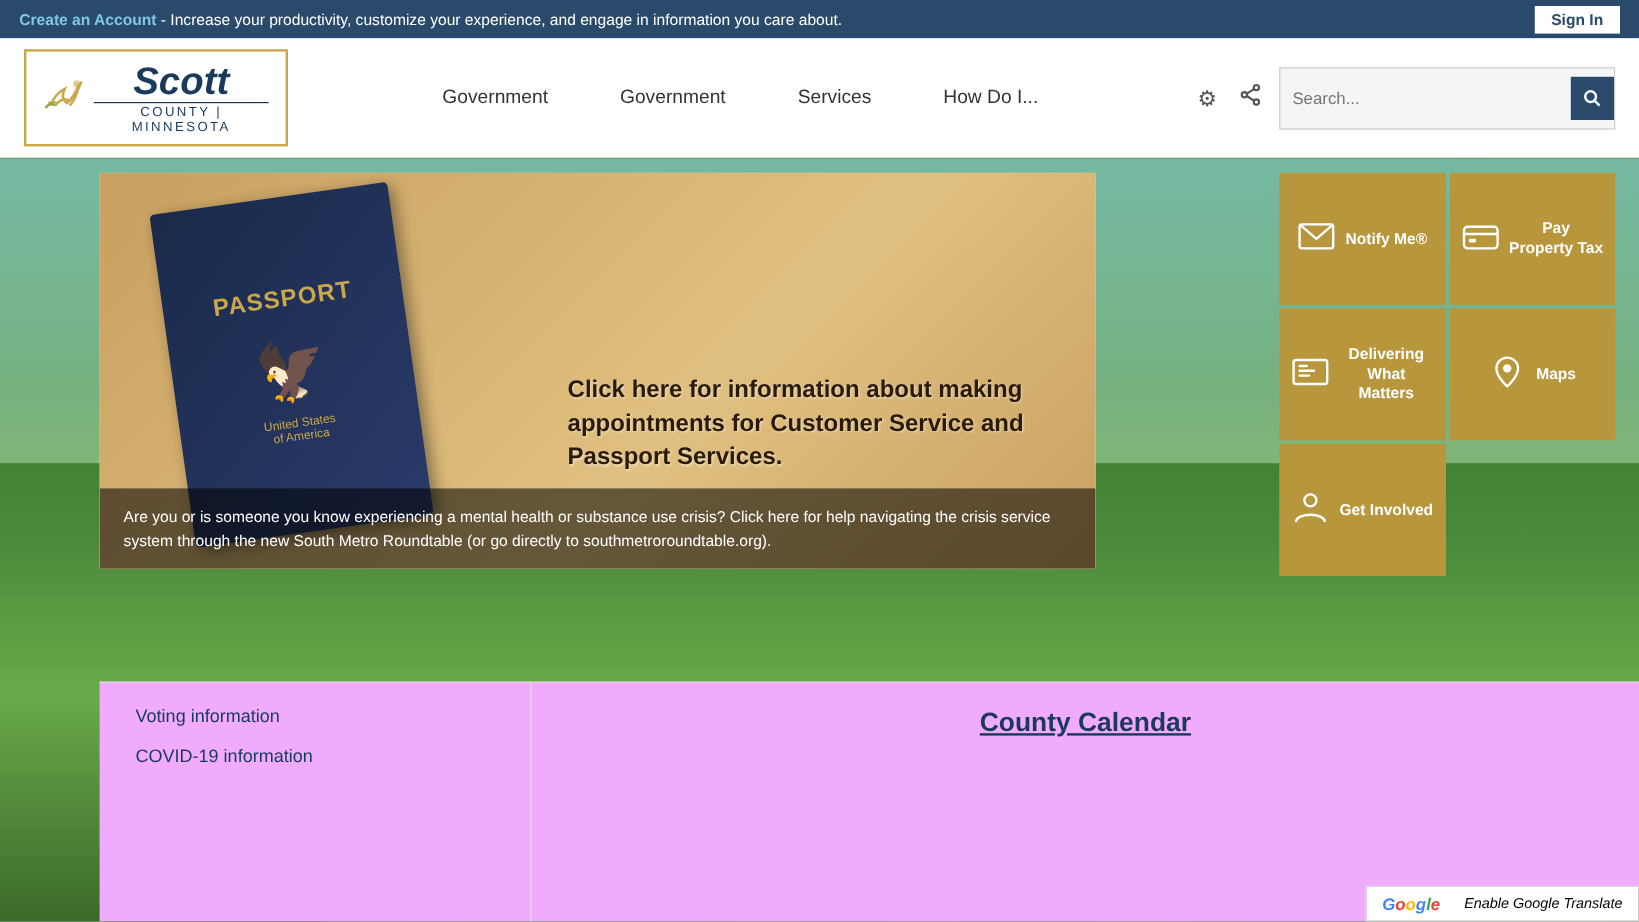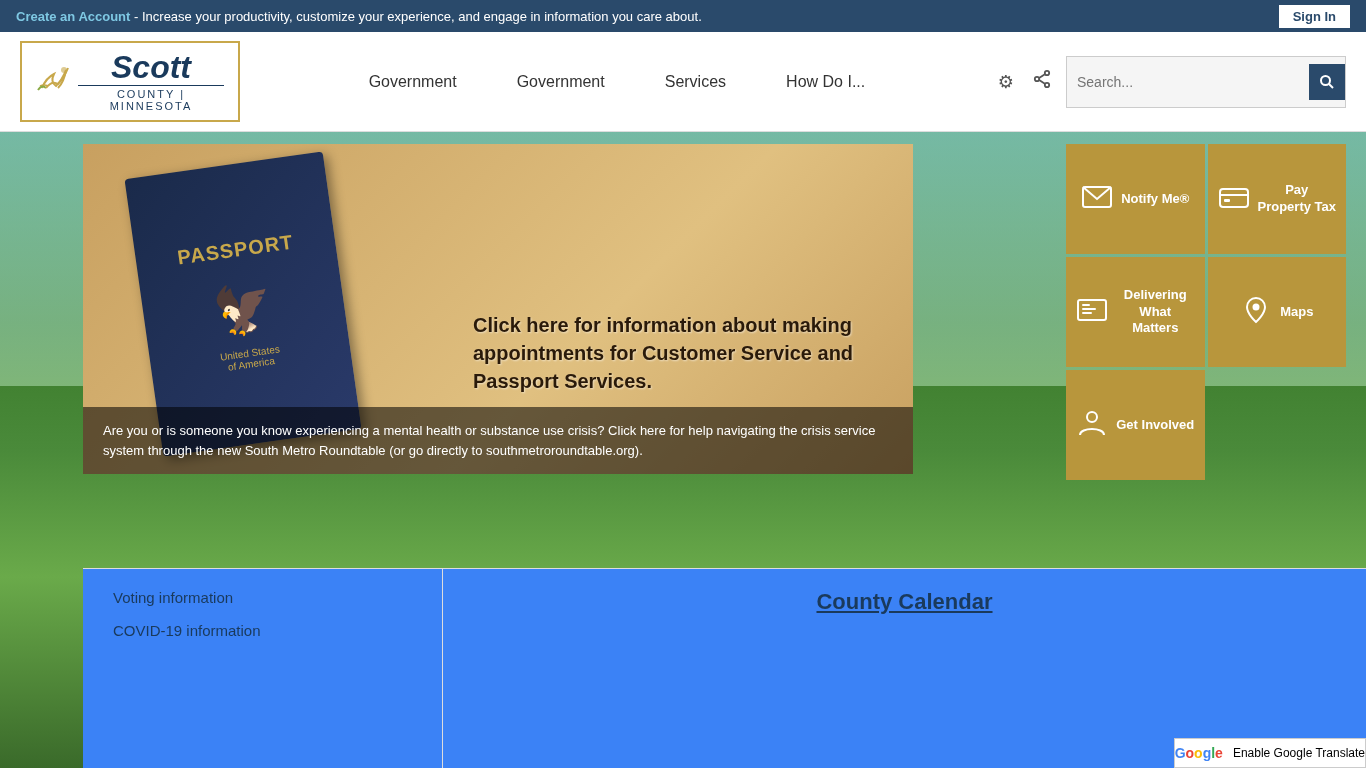--- a/index.html
+++ b/index.html
@@ -252,21 +252,21 @@
       gap: 8px;
     }
     .ql-label { font-size: 13px; font-weight: bold; line-height: 1.3; }
 
     
     .bottom-section {
       position: absolute;
       bottom: 0;
       left: 83px;
       right: 0;
-      background: #3b82f6;
+      background: #f0abfc;
       display: flex;
       height: 200px;
       border-top: 1px solid #ddd;
     }
     .left-info {
       width: 360px;
       padding: 20px 30px;
       border-right: 1px solid #ddd;
       display: flex;
       flex-direction: column;
@@ -291,27 +291,28 @@
       text-decoration: underline;
     }
 
     
     .translate-bar {
       position: fixed;
       bottom: 0;
       right: 0;
       background: #fff;
       border: 1px solid #ccc;
-      padding: 6px 0;
+      padding: 6px 13px;
       font-size: 12px;
       display: flex;
       align-items: center;
-      gap: 10px;
+      gap: 20px;
       cursor: pointer;
       z-index: 999;
+      font-style: italic;
     }
     .translate-g {
       font-weight: bold;
       font-size: 14px;
     }
     .translate-g span:nth-child(1) { color: #4285F4; }
     .translate-g span:nth-child(2) { color: #EA4335; }
     .translate-g span:nth-child(3) { color: #FBBC05; }
     .translate-g span:nth-child(4) { color: #4285F4; }
     .translate-g span:nth-child(5) { color: #34A853; }

